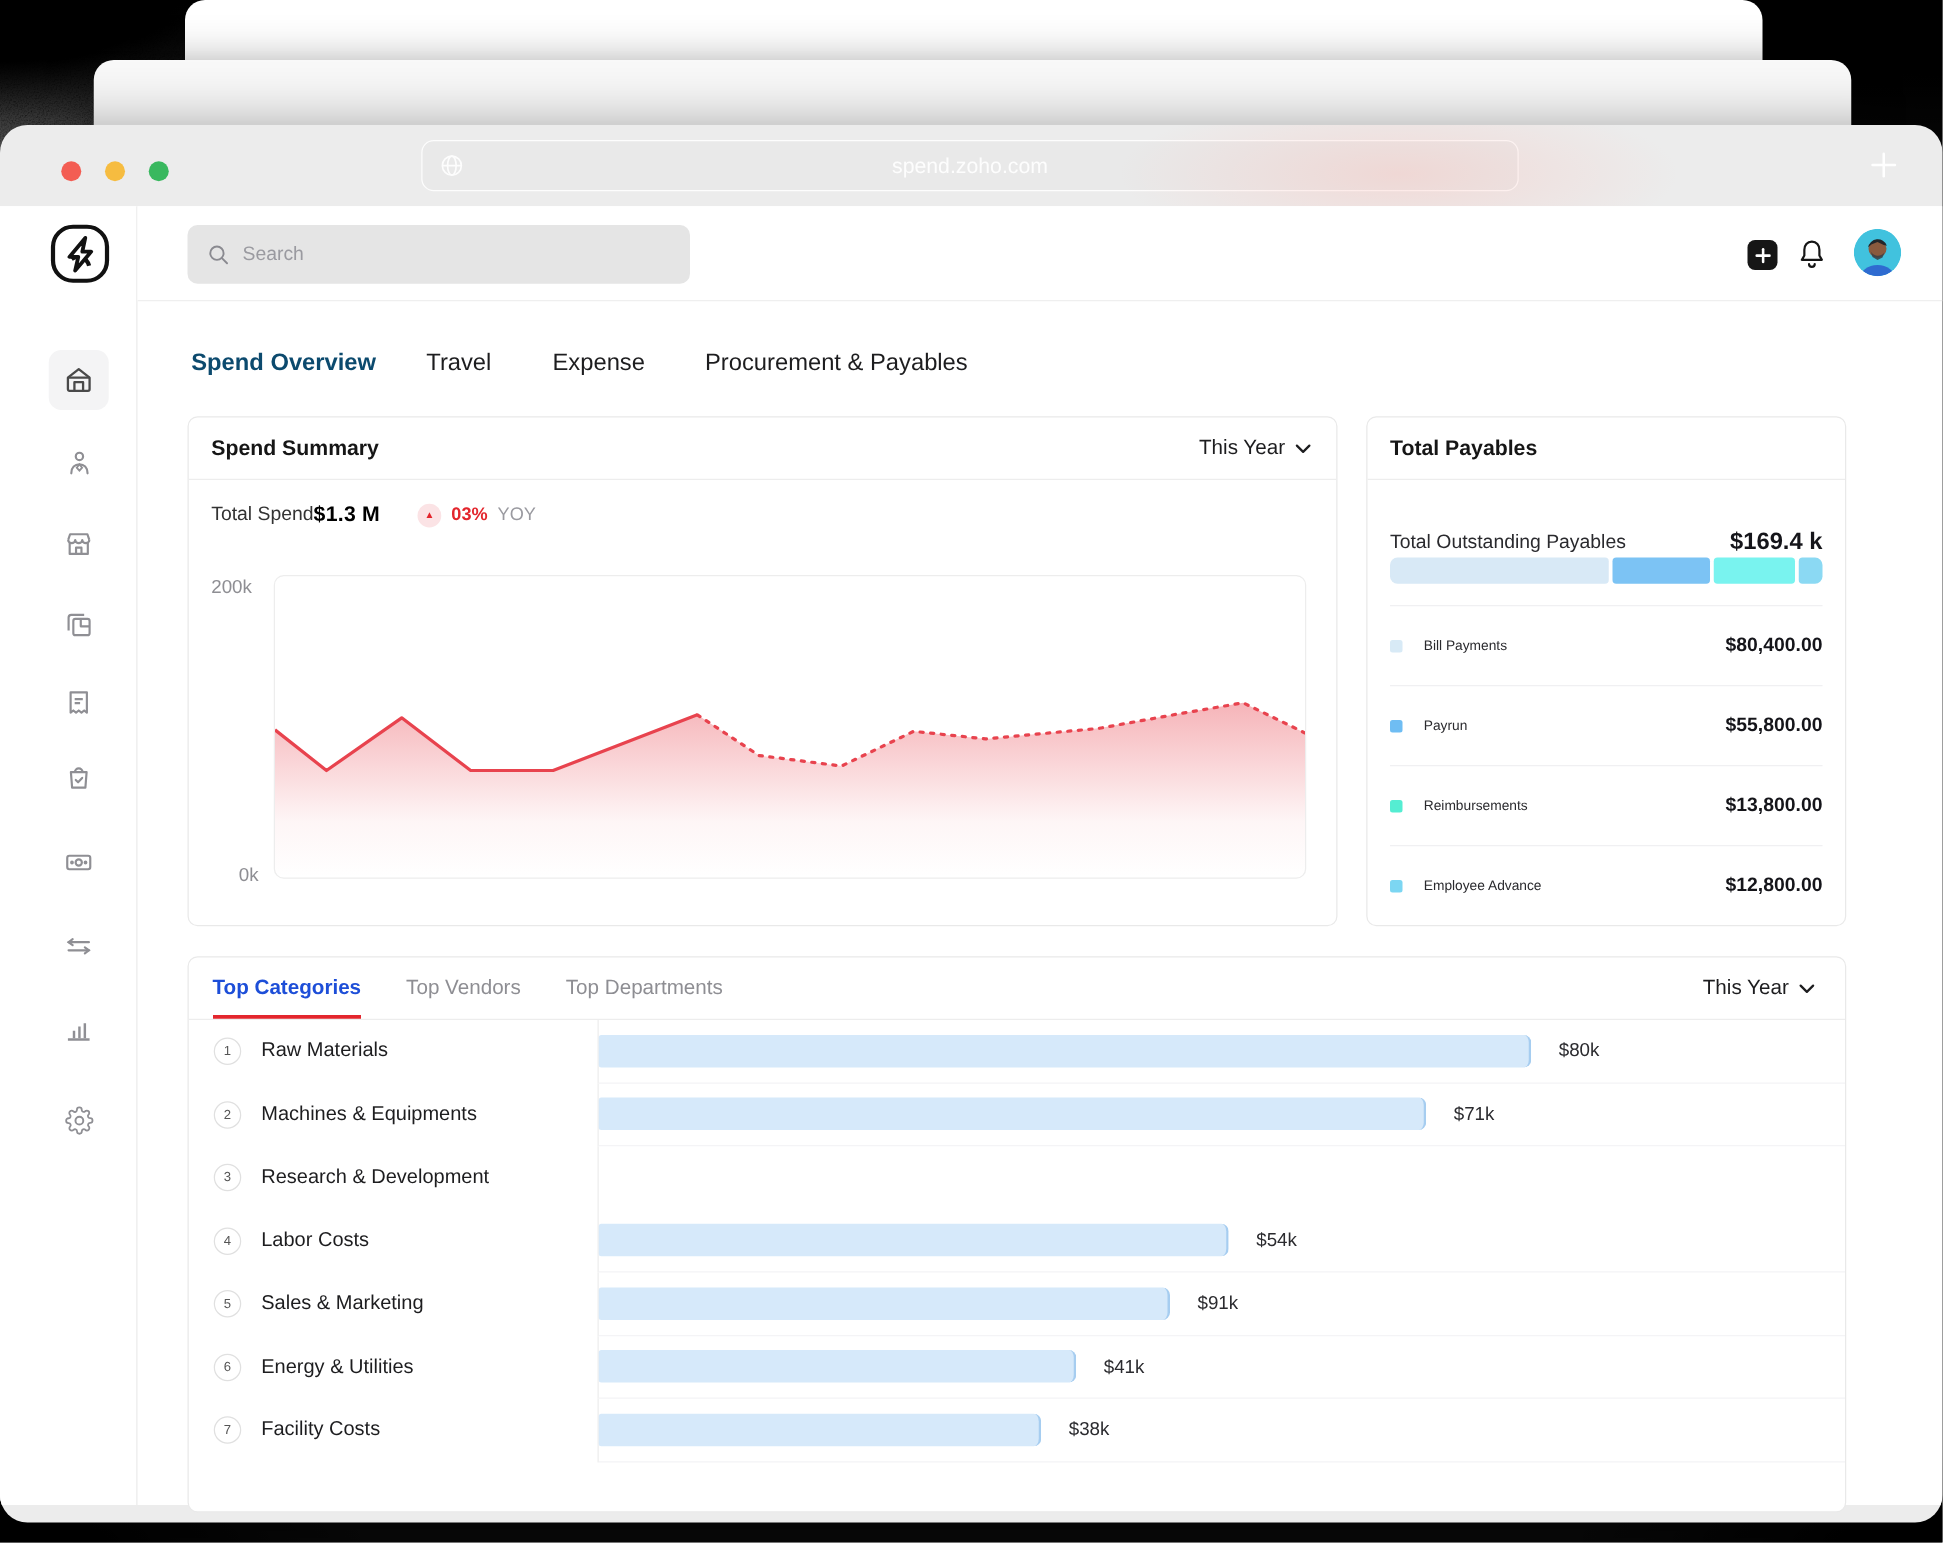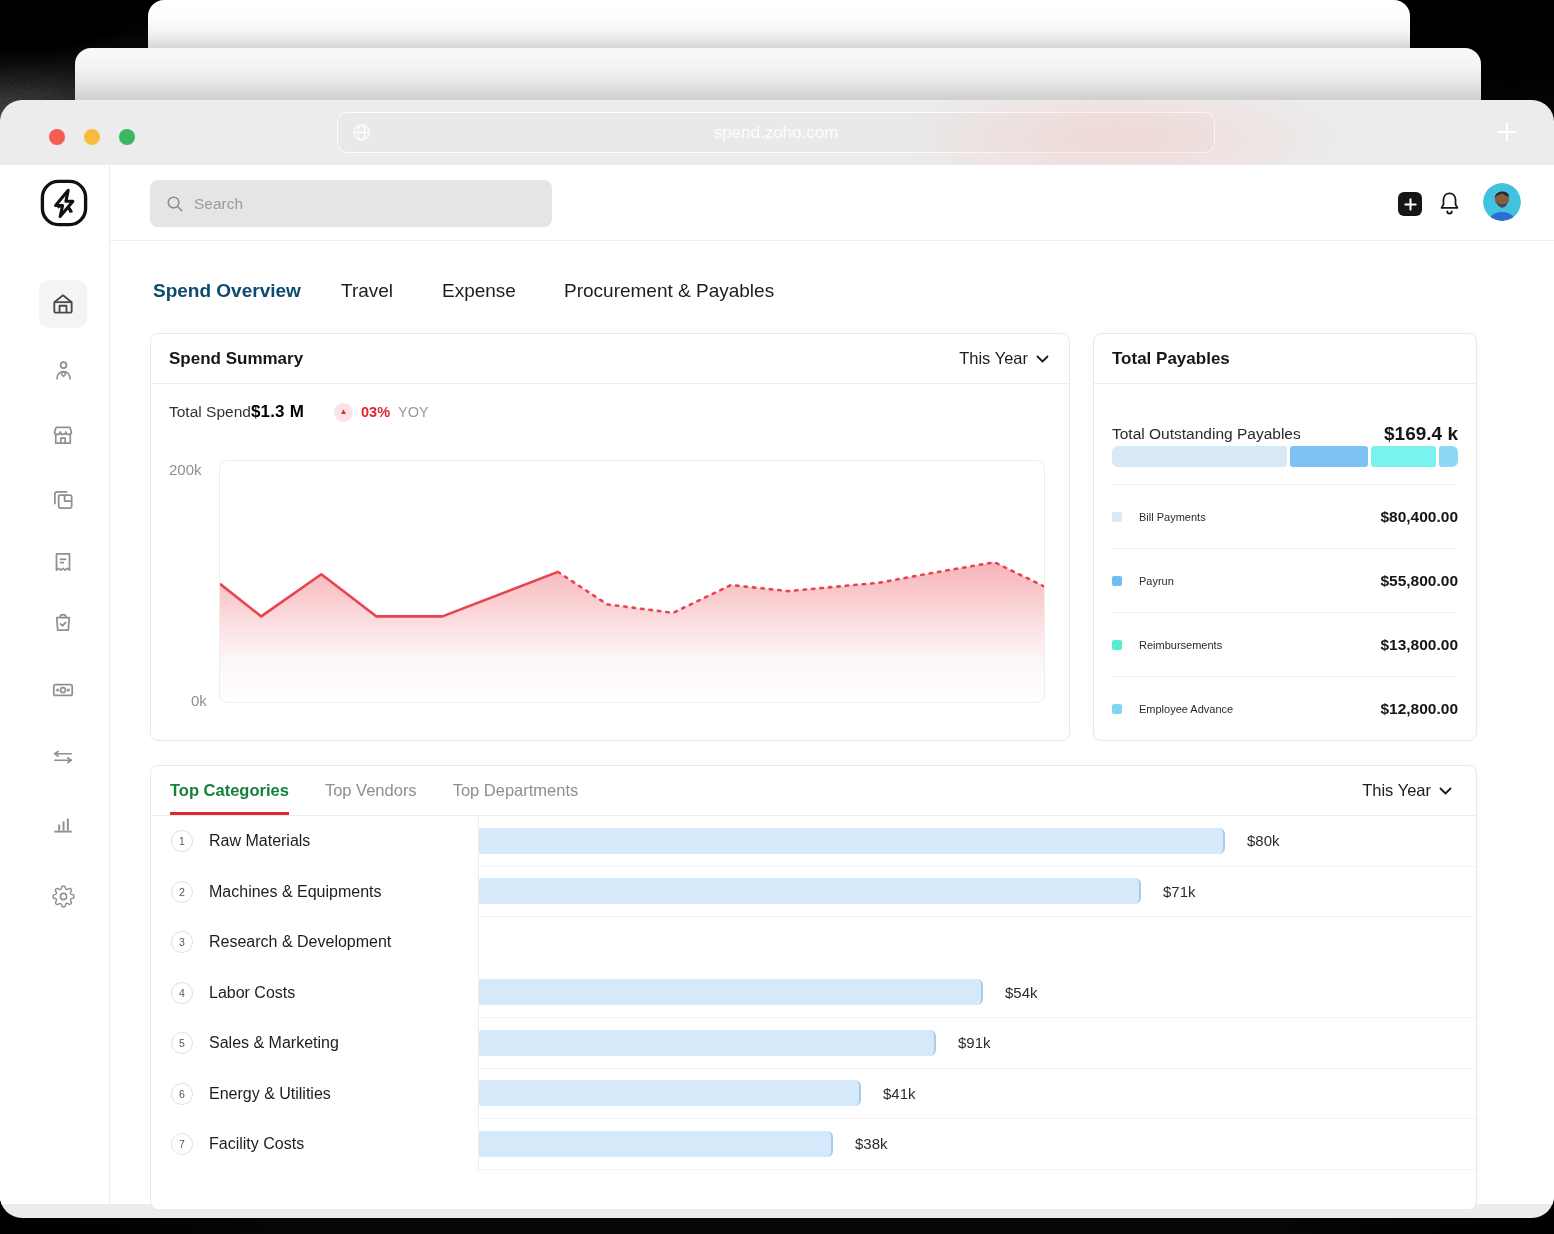--- a/index.html
+++ b/index.html
@@ -114,21 +114,21 @@
   .legend-row .l-label { font-size:11px; color:#2a2a2e; flex:1; }
   .legend-row .l-value { font-size:15.5px; font-weight:600; color:#15151a; }
 
   
   .card-categories { left:150px; top:600px; width:1327px; height:445px; }
   .cat-header { height:50px; border-bottom:1px solid #ededed; display:flex; align-items:stretch;
     justify-content:space-between; padding:0 24px 0 19px; }
   .cat-tabs { display:flex; gap:36px; }
   .cat-tab { display:flex; align-items:center; font-size:16.5px; color:#8e8e93; cursor:pointer;
     background:none; border:none; font-family:inherit; }
-  .cat-tab.active { color:#15803d; font-weight:700; box-shadow:inset 0 -3px 0 #e3262d; }
+  .cat-tab.active { color:#1d4ed8; font-weight:700; box-shadow:inset 0 -3px 0 #e3262d; }
   .cat-header .period-btn { align-self:center; }
   .cat-rows { position:absolute; left:0; top:50px; right:0; bottom:0; overflow:hidden; }
   .cat-row { display:flex; height:50.5px; cursor:pointer; }
   .cat-cell { width:328px; flex:0 0 328px; display:flex; align-items:center;
     border-right:1px solid #ededed; padding-left:20px; }
   .rank-badge { width:22px; height:22px; border-radius:50%; border:1px solid #e0e0e0;
     display:flex; align-items:center; justify-content:center; font-size:10.5px; color:#555;
     margin-right:16px; flex:0 0 22px; }
   .cat-label { font-size:16px; color:#1d1d1f; }
   .bar-cell { flex:1; display:flex; align-items:center; border-bottom:1px solid #f4f4f6; }

